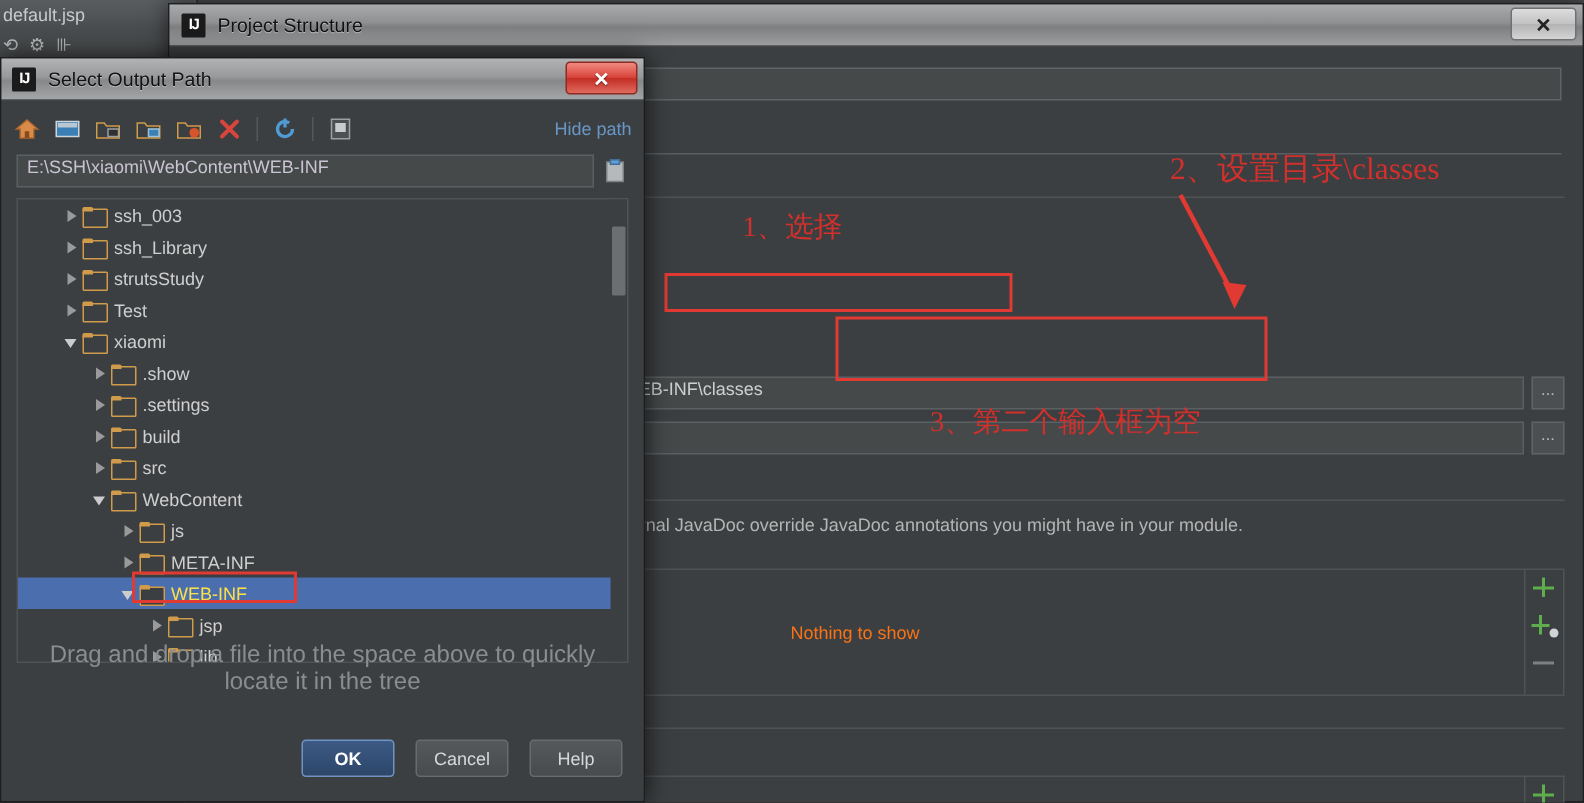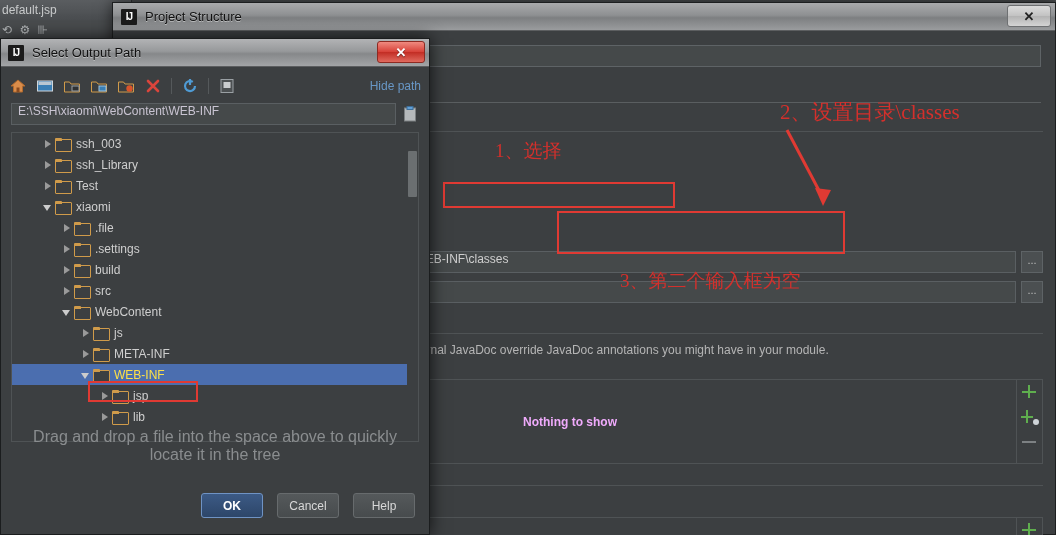--- a/index.html
+++ b/index.html
@@ -160,21 +160,21 @@
     font-size: 13px; color: #d8d8d8; line-height: 14px;
   }
 
   
   .listbox {
     position: absolute; background: #3c3f41; border: 1px solid #4f5355;
     display: flex;
   }
   .listbox-body {
     flex: 1; display: flex; align-items: center; justify-content: center;
-    font-size: 12px; color: #f0abfc; font-weight: bold;
+    font-size: 12px; color: #f97316;
   }
   .listbox-side {
     width: 26px; border-left: 1px solid #4f5355;
     display: flex; flex-direction: column; align-items: center;
     padding-top: 4px; gap: 9px;
   }
   .icon-btn { width: 18px; height: 16px; cursor: pointer; position: relative; }
   .plus::before, .plus::after {
     content: ""; position: absolute; background: #5fae4e;
   }
@@ -508,31 +508,36 @@
               <span>ssh_003</span>
             </div>
             <div class="tree-row" style="padding-left: 29px;">
               <span class="tw right"></span>
               <span class="folder"></span>
               <span>ssh_Library</span>
             </div>
             <div class="tree-row" style="padding-left: 29px;">
               <span class="tw right"></span>
               <span class="folder"></span>
+              <span>strutsStudy</span>
+            </div>
+            <div class="tree-row" style="padding-left: 29px;">
+              <span class="tw right"></span>
+              <span class="folder"></span>
               <span>Test</span>
             </div>
             <div class="tree-row" style="padding-left: 29px;">
               <span class="tw down"></span>
               <span class="folder"></span>
               <span>xiaomi</span>
             </div>
             <div class="tree-row" style="padding-left: 48px;">
               <span class="tw right"></span>
               <span class="folder"></span>
-              <span>.file</span>
+              <span>.show</span>
             </div>
             <div class="tree-row" style="padding-left: 48px;">
               <span class="tw right"></span>
               <span class="folder"></span>
               <span>.settings</span>
             </div>
             <div class="tree-row" style="padding-left: 48px;">
               <span class="tw right"></span>
               <span class="folder"></span>
               <span>build</span>

